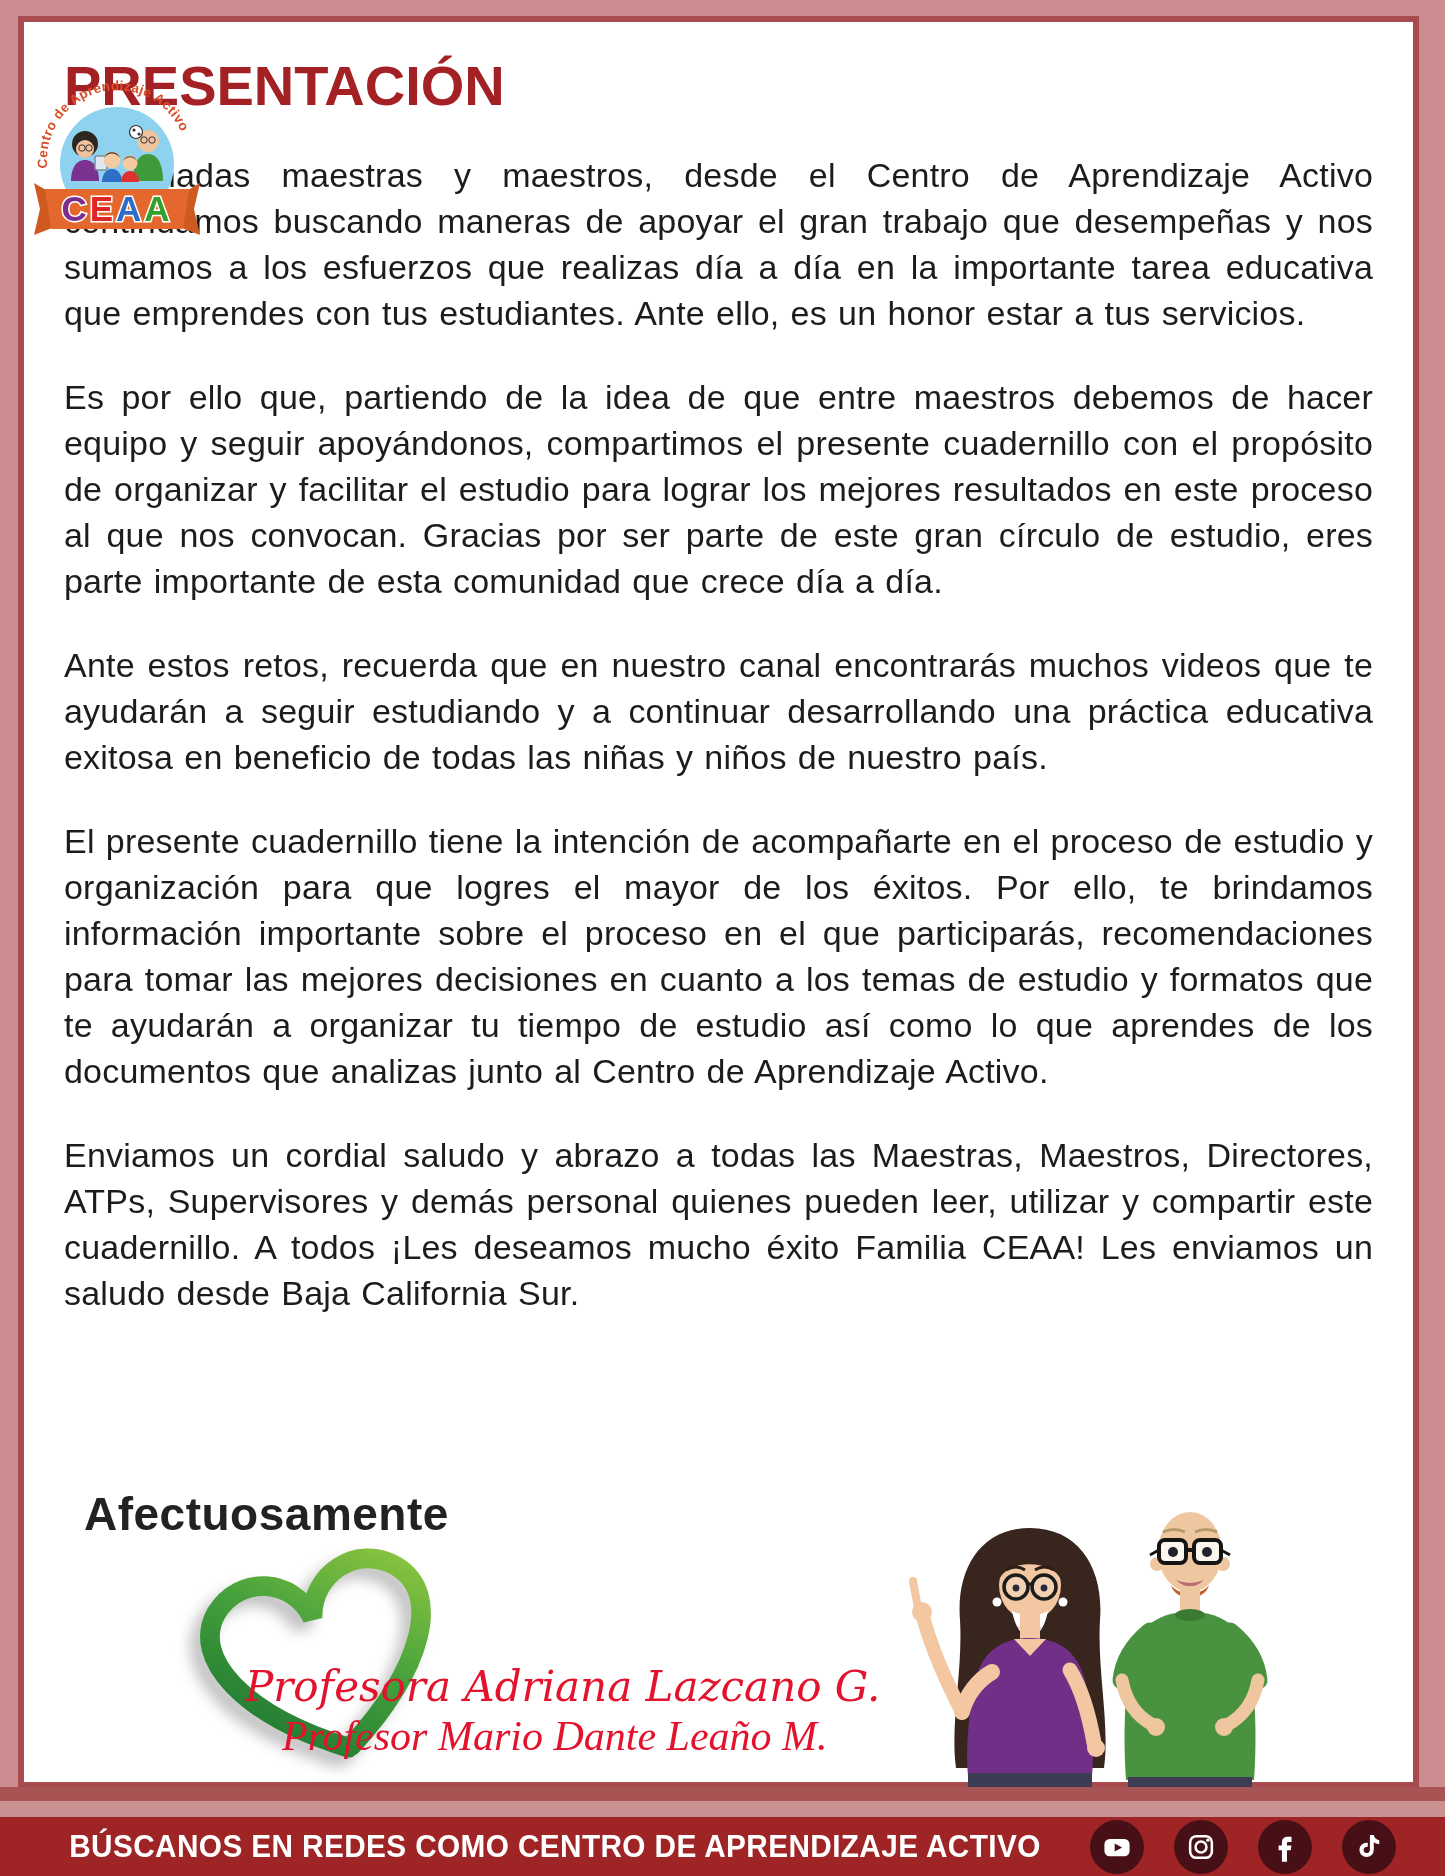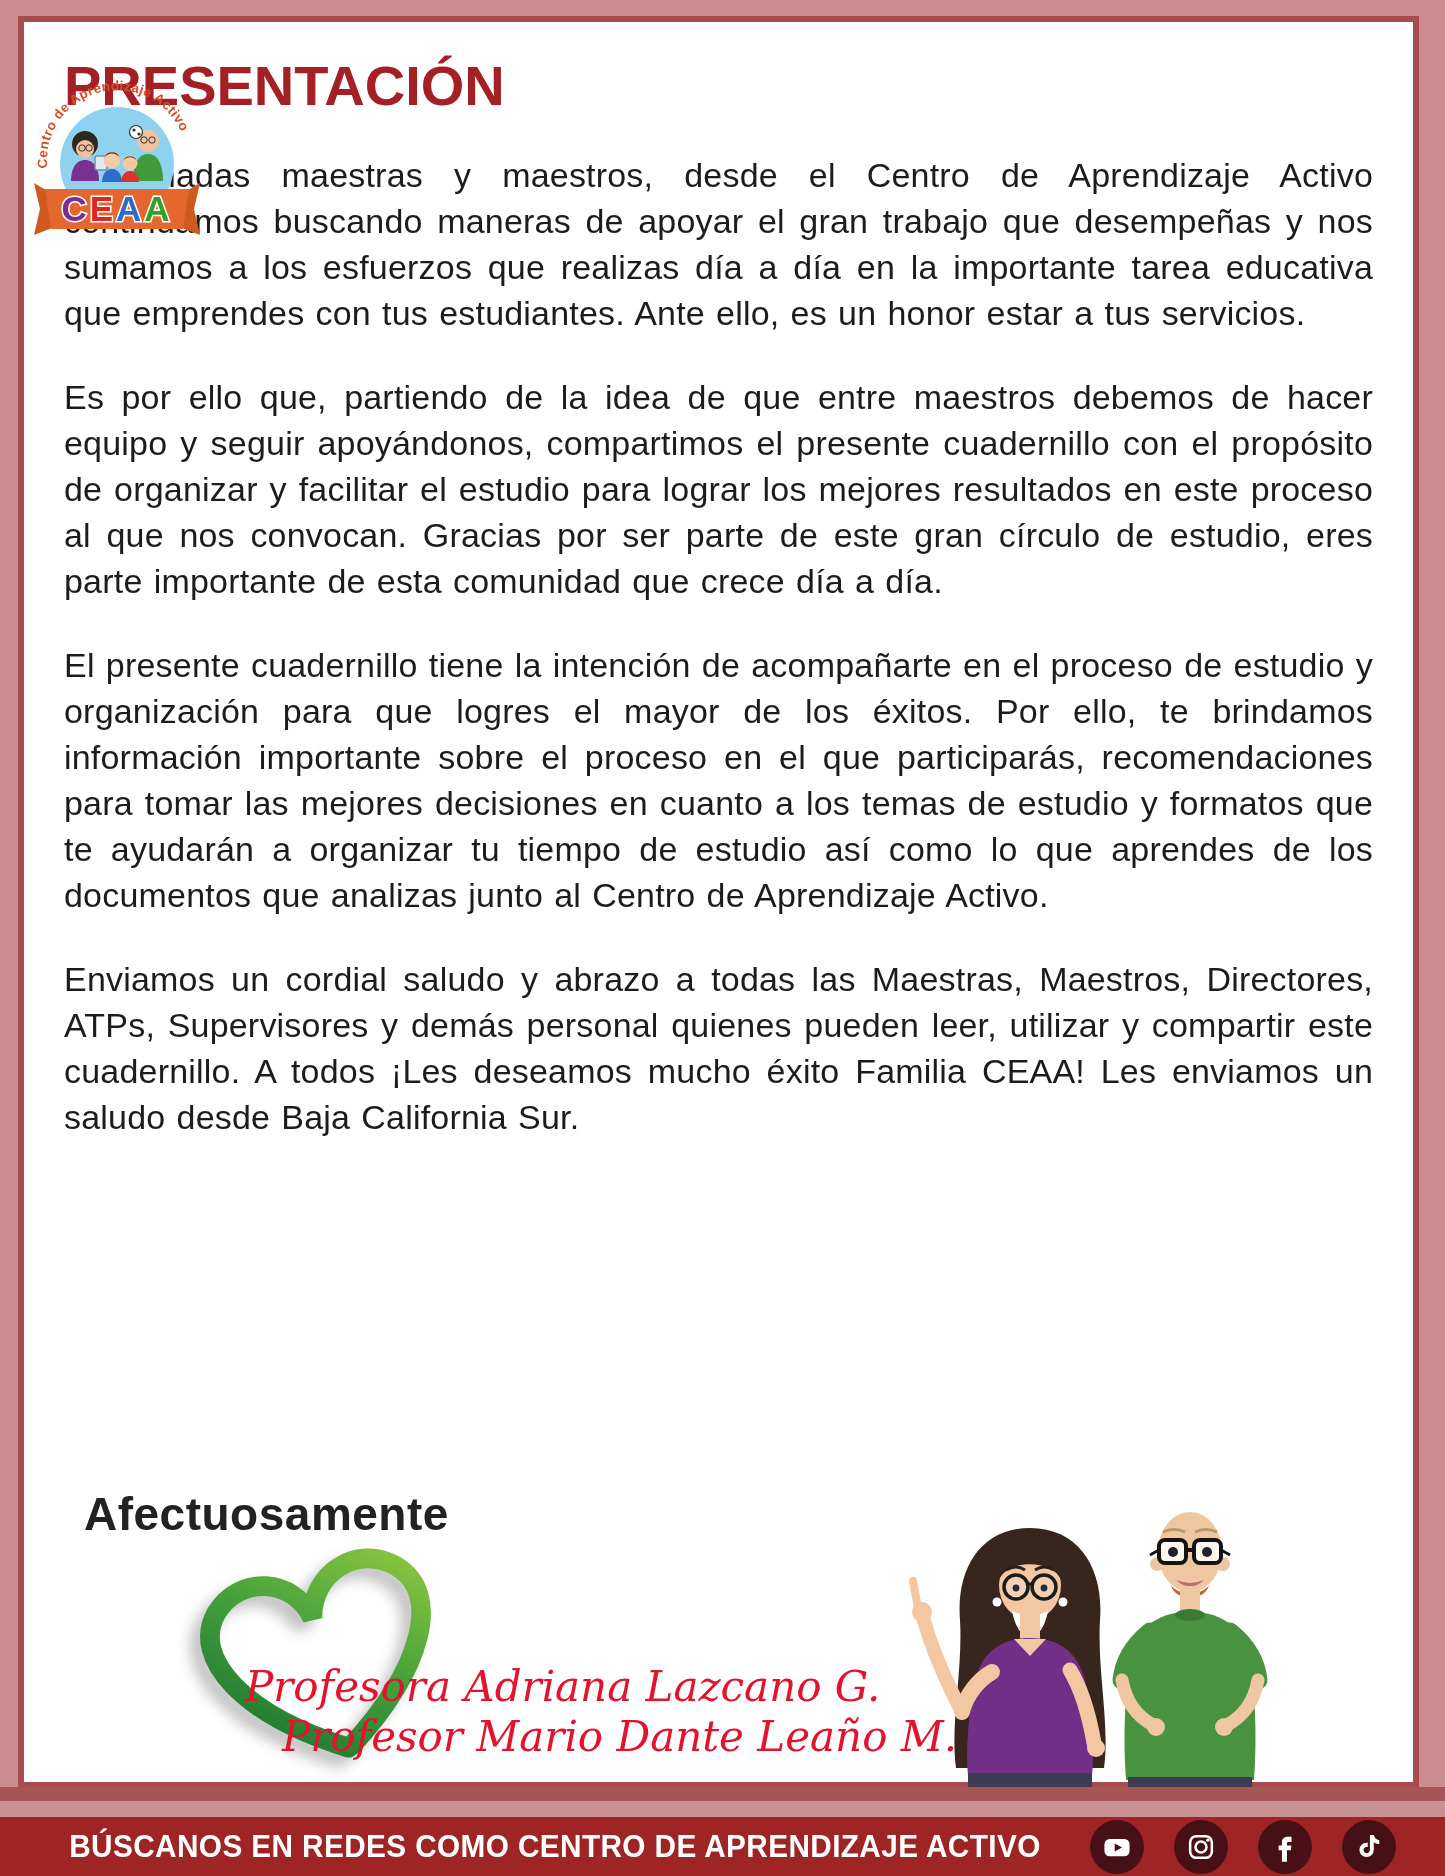--- a/index.html
+++ b/index.html
@@ -36,21 +36,21 @@
   .heart-wrap{
     position:absolute;left:150px;top:1540px;width:345px;height:235px;
     filter:drop-shadow(-10px 10px 7px rgba(80,80,80,0.35));
   }
   .signature{
     position:absolute;margin:0;
     font-family:"DejaVu Serif", serif;font-style:italic;
     font-size:42px;color:#e3122d;white-space:nowrap;
   }
   .signature.line1{left:245px;top:1662px;}
-  .signature.line2{left:282px;top:1712px;}
+  .signature.line2{left:282px;top:1712px;font-family:Liberation Serif, serif;}
   .characters{position:absolute;left:860px;top:1480px;width:420px;height:307px;}
   .stripe-mid{position:absolute;left:0;top:1787px;width:100%;height:14px;background:#a85354;z-index:5;}
   .stripe-light{position:absolute;left:0;top:1801px;width:100%;height:16px;background:#c99191;z-index:5;}
   .footer-bar{
     position:absolute;left:0;top:1817px;width:100%;height:59px;background:#9e2425;z-index:6;
     display:flex;align-items:center;justify-content:center;gap:30px;
   }
   .footer-text{
     color:#ffffff;font-size:31px;font-weight:800;letter-spacing:0.4px;
     transform:scaleX(0.96);transform-origin:center;white-space:nowrap;
@@ -111,20 +111,21 @@
       <text x="85" y="153" text-anchor="middle" font-size="35" font-weight="800" style="paint-order:stroke" stroke="#ffffff" stroke-width="3" letter-spacing="3">
         <tspan fill="#7c2e8d">C</tspan><tspan fill="#e02526">E</tspan><tspan fill="#2b6cc8">A</tspan><tspan fill="#33a02c">A</tspan>
       </text>
     </svg>
 
     <h1 class="page-title">PRESENTACIÓN</h1>
 
     <div class="paras">
       <p class="para indent">Estimadas maestras y maestros, desde el Centro de Aprendizaje Activo continuamos buscando maneras de apoyar el gran trabajo que desempeñas y nos sumamos a los esfuerzos que realizas día a día en la importante tarea educativa que emprendes con tus estudiantes. Ante ello, es un honor estar a tus servicios.</p>
       <p class="para">Es por ello que, partiendo de la idea de que entre maestros debemos de hacer equipo y seguir apoyándonos, compartimos el presente cuadernillo con el propósito de organizar y facilitar el estudio para lograr los mejores resultados en este proceso al que nos convocan. Gracias por ser parte de este gran círculo de estudio, eres parte importante de esta comunidad que crece día a día.</p>
+      <p class="para">Ante estos retos, recuerda que en nuestro canal encontrarás muchos videos que te ayudarán a seguir estudiando y a continuar desarrollando una práctica educativa exitosa en beneficio de todas las niñas y niños de nuestro país.</p>
       <p class="para">El presente cuadernillo tiene la intención de acompañarte en el proceso de estudio y organización para que logres el mayor de los éxitos. Por ello, te brindamos información importante sobre el proceso en el que participarás, recomendaciones para tomar las mejores decisiones en cuanto a los temas de estudio y formatos que te ayudarán a organizar tu tiempo de estudio así como lo que aprendes de los documentos que analizas junto al Centro de Aprendizaje Activo.</p>
       <p class="para">Enviamos un cordial saludo y abrazo a todas las Maestras, Maestros, Directores, ATPs, Supervisores y demás personal quienes pueden leer, utilizar y compartir este cuadernillo. A todos ¡Les deseamos mucho éxito Familia CEAA! Les enviamos un saludo desde Baja California Sur.</p>
     </div>
   </div>
 </div>
 
 <p class="closing">Afectuosamente</p>
 
 <div class="heart-wrap">
   <svg viewBox="0 0 360 250" width="345" height="235" xmlns="http://www.w3.org/2000/svg">

